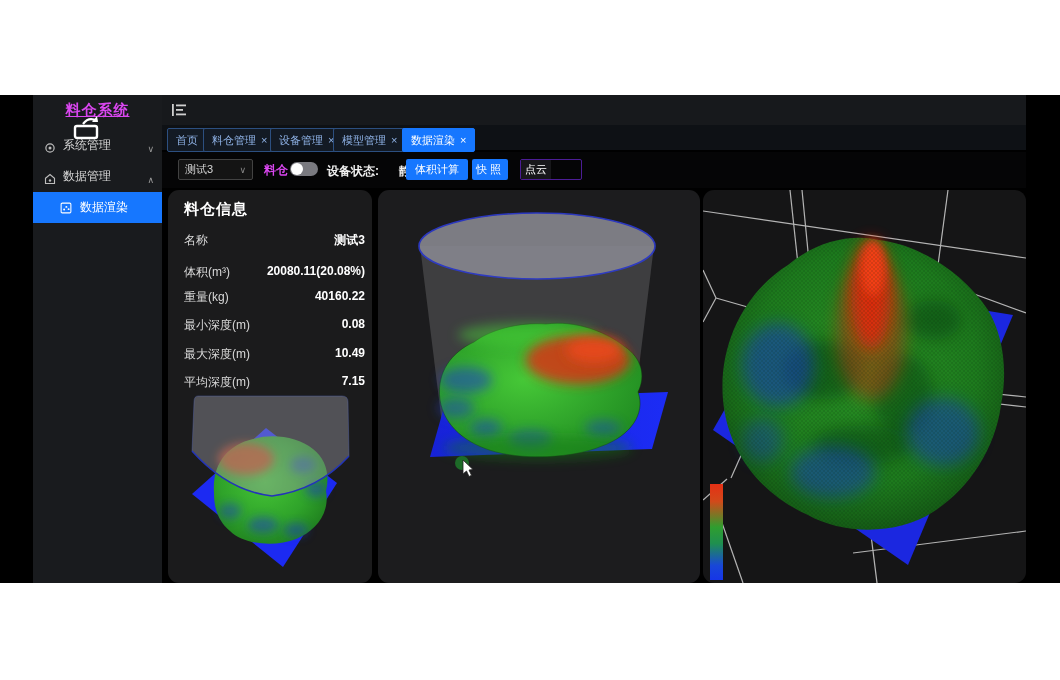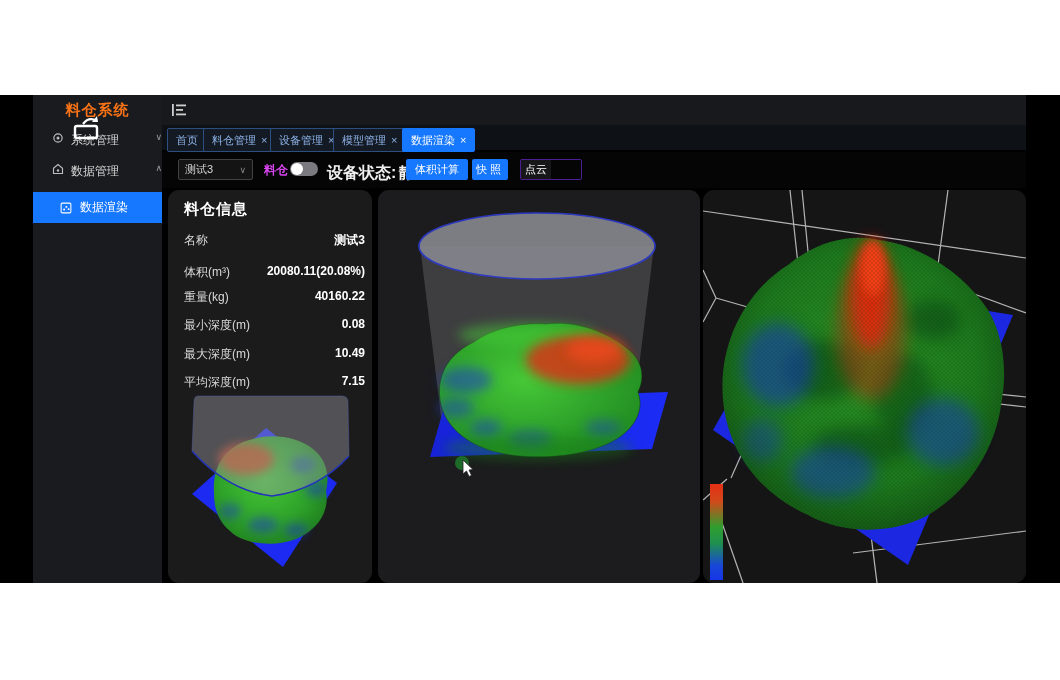--- a/index.html
+++ b/index.html
@@ -3,22 +3,22 @@
 <meta charset="utf-8">
 <style>
   * { margin:0; padding:0; box-sizing:border-box; }
   body { background:#ffffff; font-family:"Liberation Sans","DejaVu Sans",sans-serif; }
   .page { position:relative; width:1060px; height:680px; background:#ffffff; overflow:hidden; }
   .app { position:absolute; left:0; top:95px; width:1060px; height:488px; background:#000000; }
 
   
   .sidebar { position:absolute; left:33px; top:0; width:129px; height:488px; background:#191b1e; }
   .logo { position:absolute; left:0; top:0; width:129px; height:30px; display:flex; align-items:center; justify-content:center;
-          color:#f97316; font-weight:bold; font-size:15px; letter-spacing:1px; }
-  .side-item { position:absolute; left:8px; width:129px; height:22px; display:flex; align-items:flex-start;
+          color:#d946ef; font-weight:bold; font-size:15px; letter-spacing:1px;text-decoration:underline; }
+  .side-item { position:absolute; left:0; width:129px; height:22px; display:flex; align-items:flex-end;
                color:#d6d6d6; font-size:12px; cursor:pointer;font-family:Liberation Serif, serif; }
   .side-item .s-icon { width:12px; height:12px; margin-left:11px; margin-right:7px; flex:0 0 auto; }
   .side-item .chev { position:absolute; right:8px; font-size:9px; color:#9a9a9a; }
   .side-sub-active { position:absolute; left:0; top:97px; width:129px; height:31px; background:#1677ff; display:flex;
                      align-items:center; color:#ffffff; font-size:12px; cursor:pointer; }
   .side-sub-active .s-icon { width:12px; height:12px; margin-left:27px; margin-right:8px; }
 
   
   .topbar { position:absolute; left:162px; top:0; width:864px; height:30px; background:#17191c; }
   .fold { position:absolute; left:10px; top:9px; width:14px; height:12px; cursor:pointer; }
@@ -30,21 +30,21 @@
   .tab.active .tclose { color:#ffffff; }
 
   
   .toolbar { position:absolute; left:162px; top:57px; width:864px; height:36px; background:#050506; }
   .select { position:absolute; left:16px; top:7px; width:75px; height:21px; background:#141414; border:1px solid #424242;
             border-radius:2px; color:#d8d8d8; font-size:11px; display:flex; align-items:center; padding:0 6px; cursor:pointer; }
   .select .sel-arrow { position:absolute; right:6px; color:#8a8a8a; font-size:9px; }
   .tlabel { position:absolute; top:10px; color:#d946ef; font-size:12px; font-weight:bold; }
   .switch { position:absolute; left:128px; top:10px; width:28px; height:14px; background:#7a7a80; border-radius:7px; cursor:pointer; }
   .switch .knob { position:absolute; left:1px; top:1px; width:12px; height:12px; background:#ffffff; border-radius:50%; }
-  .status { position:absolute; left:165px; top:11px; font-size:16px; color:#f0f0f0; font-weight:bold; }
+  .status { position:absolute; left:165px; top:11px; font-size:12px; color:#f0f0f0; font-weight:bold; }
   .btn { position:absolute; top:7px; height:21px; background:#1677ff; color:#ffffff; border:none; border-radius:2px;
          font-size:11px; display:flex; align-items:center; justify-content:center; cursor:pointer;
          font-family:"Liberation Sans","DejaVu Sans",sans-serif; }
   .seg { position:absolute; left:358px; top:7px; height:21px; display:flex; border:1px solid #4c1d95; border-radius:2px; overflow:hidden; }
   .seg .seg-btn { width:30px; height:100%; display:flex; align-items:center; justify-content:center; font-size:11px;
                   color:#ffffff; background:#17171a; cursor:pointer; }
   .seg .seg-btn.on { background:#1677ff;margin-top:32px; }
 
   
   .panel { position:absolute; top:95px; height:393px; background:#1b1b1c;border-radius:11px; }

